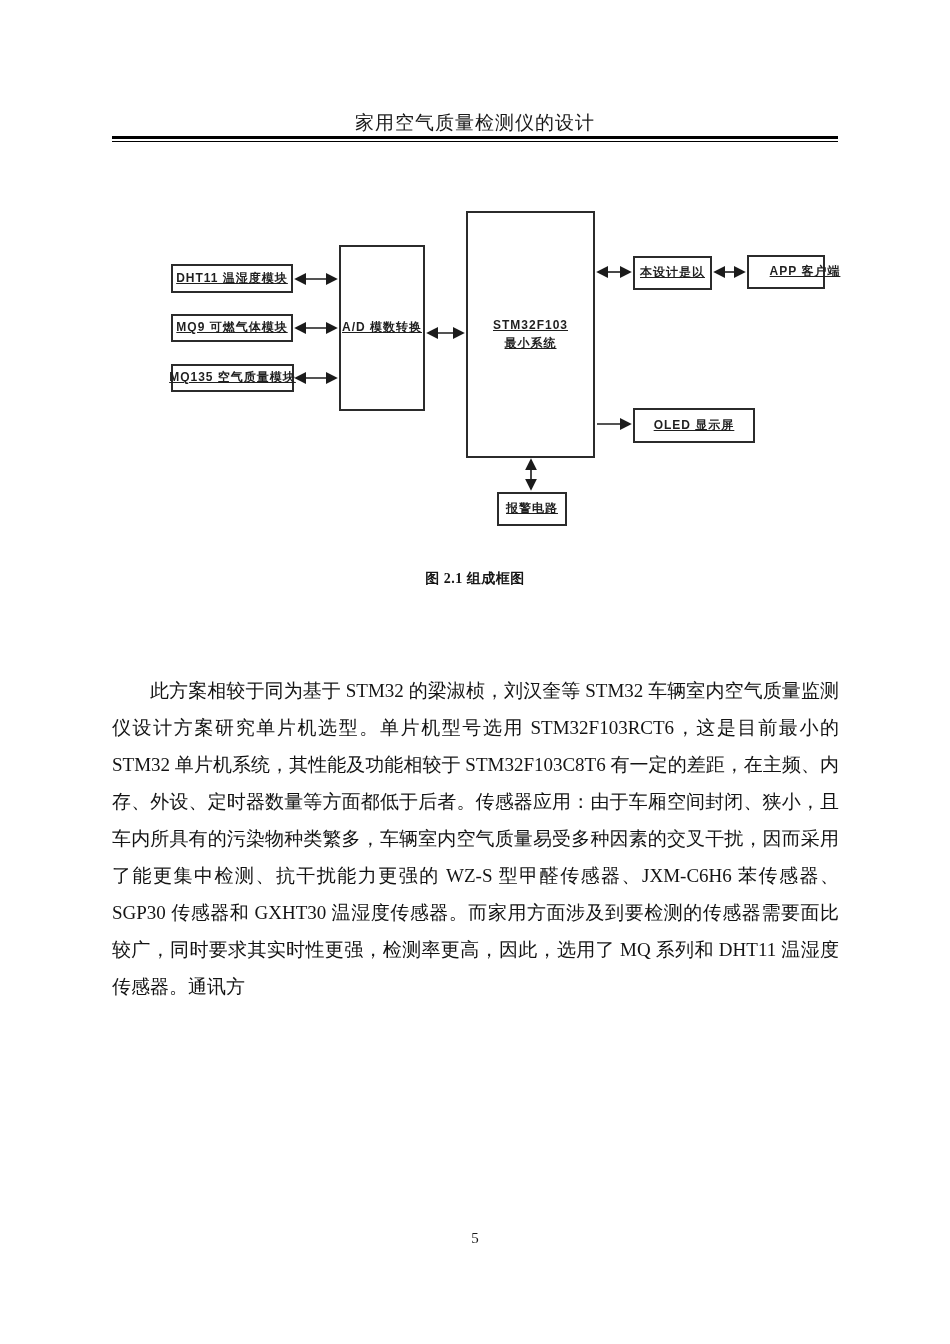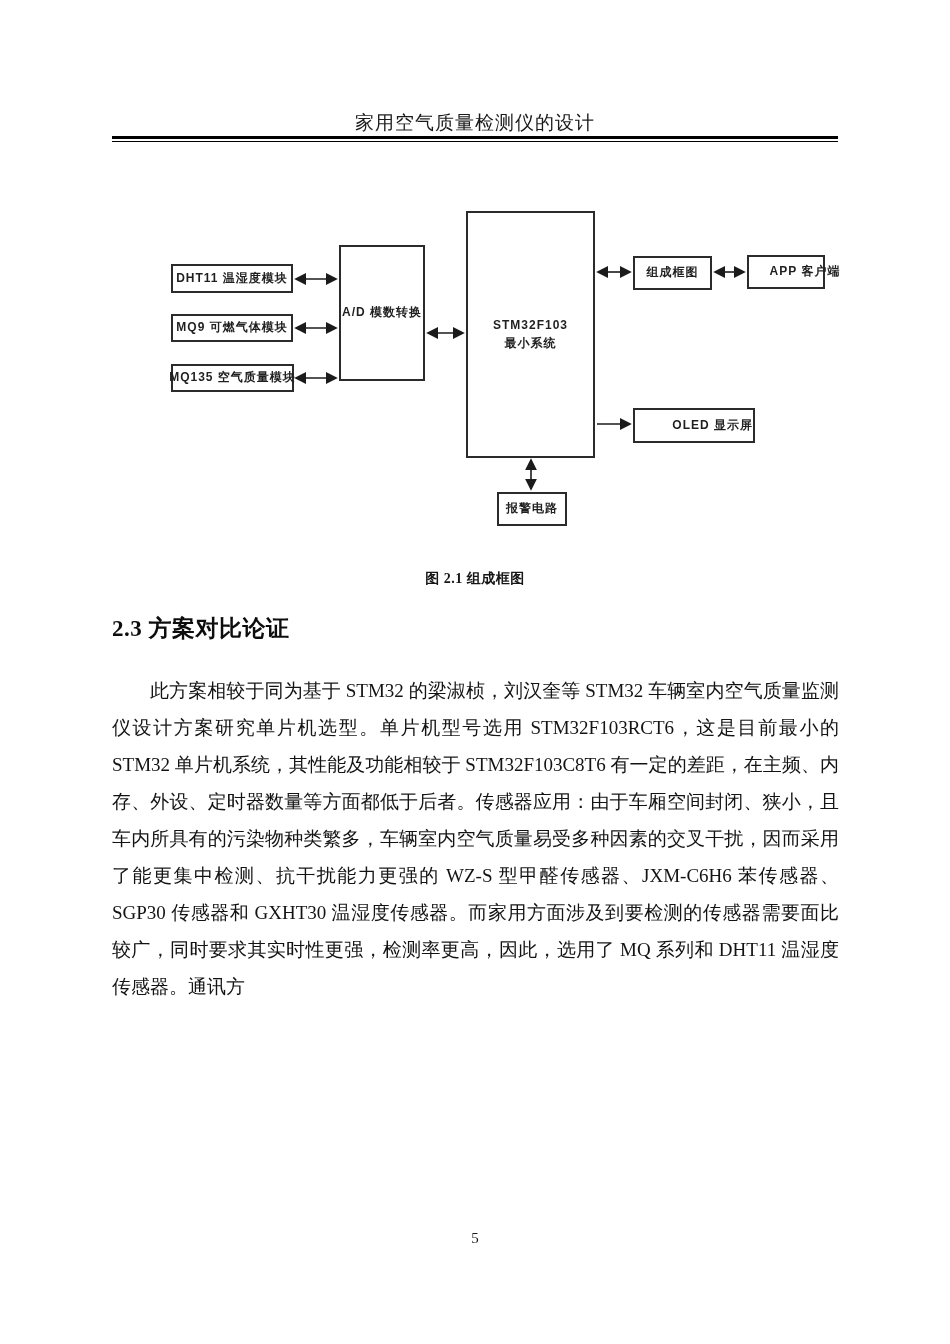--- a/index.html
+++ b/index.html
@@ -46,29 +46,30 @@
     align-items: center;
     justify-content: center;
     font-family: "Liberation Sans", "DejaVu Sans", sans-serif;
     font-size: 12px;
     font-weight: bold;
     color: #1f1f1f;
     letter-spacing: 1px;
     text-align: center;
     line-height: 1.45;
     white-space: nowrap;
+    text-decoration: underline;
   }
   #box-dht11   { left:171px; top:264px; width:122px; height:29px; }
   #box-mq9     { left:171px; top:314px; width:122px; height:28px; }
   #box-mq135   { left:171px; top:364px; width:123px; height:28px;text-align:center; }
-  #box-adc     { left:339px; top:245px; width:86px;  height:136px; }
+  #box-adc     { left:339px; top:245px; width:86px;  height:166px; }
   #box-stm32   { left:466px; top:211px; width:129px; height:247px;align-items:center; }
   #box-bt      { left:633px; top:256px; width:79px;  height:34px; }
   #box-app     { left:747px; top:255px; width:78px;  height:34px;padding-left:38px; }
-  #box-oled    { left:633px; top:408px; width:122px; height:35px;align-items:flex-end; }
+  #box-oled    { left:633px; top:408px; width:122px; height:35px; }
   #box-alarm   { left:497px; top:492px; width:70px;  height:34px; }
   .arrow-layer {
     position: absolute;
     left: 0; top: 190px;
     width: 950px; height: 350px;
     pointer-events: none;
   }
 
   
   .fig-caption {
@@ -128,21 +129,21 @@
       <span>MQ135 空气质量模块</span>
     </div>
     <div class="dbox" id="box-adc">
       <span>A/D 模数转换</span>
     </div>
     <div class="dbox" id="box-stm32">
       <span>STM32F103</span>
       <span>最小系统</span>
     </div>
     <div class="dbox" id="box-bt">
-      <span>组成框图</span>
+      <span>本设计是以</span>
     </div>
     <div class="dbox" id="box-app">
       <span>APP 客户端</span>
     </div>
     <div class="dbox" id="box-oled">
       <span>OLED 显示屏</span>
     </div>
     <div class="dbox" id="box-alarm">
       <span>报警电路</span>
     </div>
@@ -159,21 +160,20 @@
       <line x1="428" y1="143" x2="463" y2="143" stroke="#1b1b1b" stroke-width="1.6" marker-start="url(#ah)" marker-end="url(#ah)"></line>
       <line x1="598" y1="82" x2="630" y2="82" stroke="#1b1b1b" stroke-width="1.6" marker-start="url(#ah)" marker-end="url(#ah)"></line>
       <line x1="715" y1="82" x2="744" y2="82" stroke="#1b1b1b" stroke-width="1.6" marker-start="url(#ah)" marker-end="url(#ah)"></line>
       <line x1="597" y1="234" x2="630" y2="234" stroke="#1b1b1b" stroke-width="1.6" marker-end="url(#ah)"></line>
       <line x1="531" y1="270" x2="531" y2="299" stroke="#1b1b1b" stroke-width="1.6" marker-start="url(#ah)" marker-end="url(#ah)"></line>
     </svg>
   </div>
 
   <div class="fig-caption">图 2.1 组成框图</div>
 
-  <div class="sec-heading">2.3 方案对比论证</div>
 
   <div class="body-text">
     <p>此方案相较于同为基于 STM32 的梁淑桢，刘汉奎等 STM32 车辆室内空气质量监测仪设计方案研究单片机选型。单片机型号选用 STM32F103RCT6，这是目前最小的 STM32 单片机系统，其性能及功能相较于 STM32F103C8T6 有一定的差距，在主频、内存、外设、定时器数量等方面都低于后者。传感器应用：由于车厢空间封闭、狭小，且车内所具有的污染物种类繁多，车辆室内空气质量易受多种因素的交叉干扰，因而采用了能更集中检测、抗干扰能力更强的 WZ-S 型甲醛传感器、JXM-C6H6 苯传感器、SGP30 传感器和 GXHT30 温湿度传感器。而家用方面涉及到要检测的传感器需要面比较广，同时要求其实时性更强，检测率更高，因此，选用了 MQ 系列和 DHT11 温湿度传感器。通讯方</p>
   </div>
 
   <div class="page-number">5</div>
 
 </div>
 
 </body></html>

